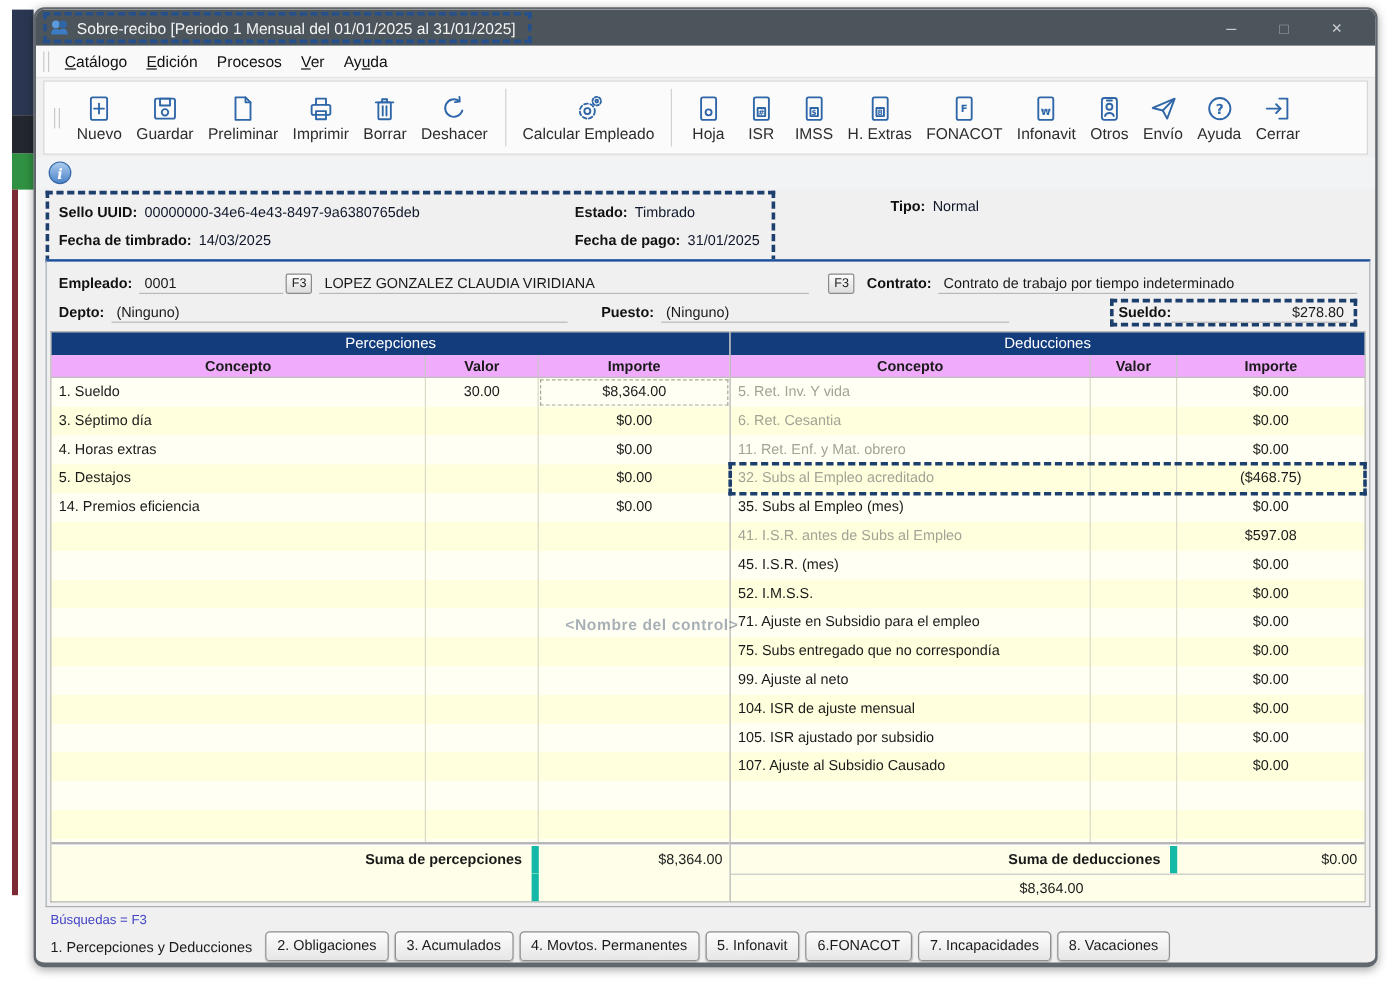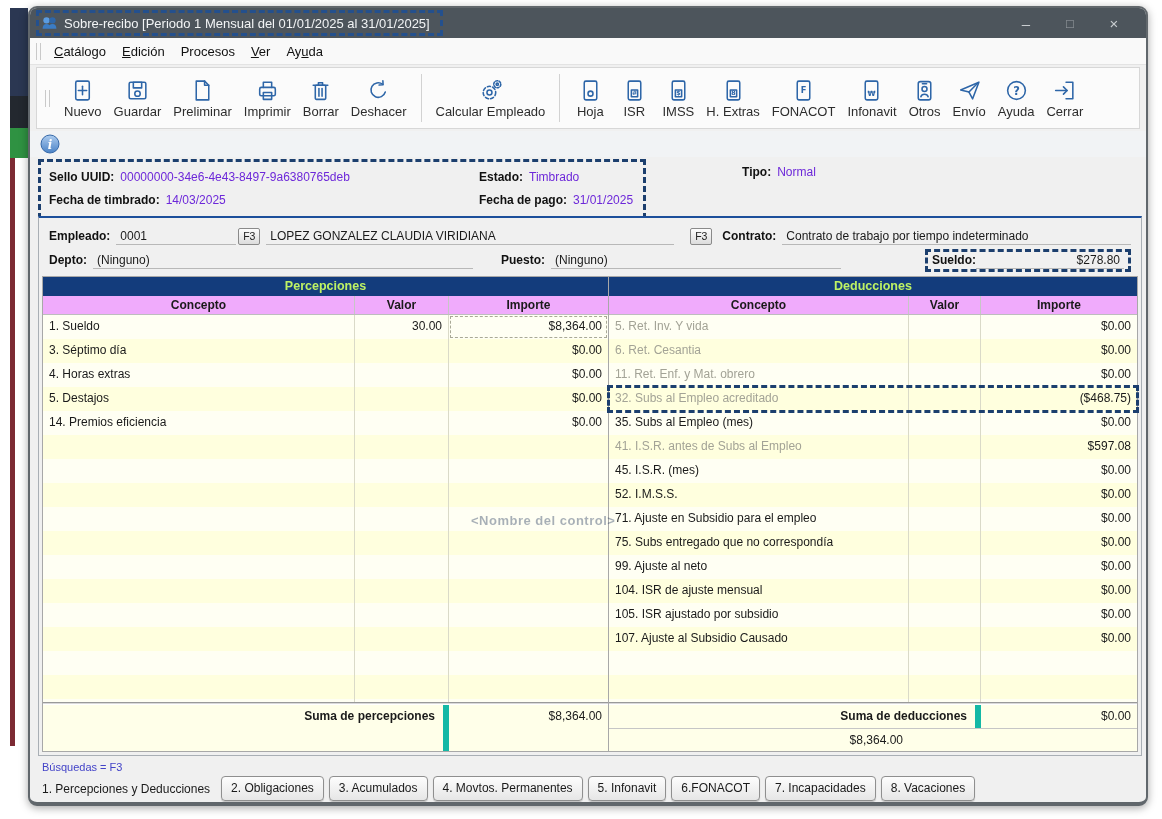--- a/index.html
+++ b/index.html
@@ -34,50 +34,50 @@
   .tsep { width:1px; height:48px; background:#d2d2d2; margin:0 8px; }
   .icon-stroke { stroke:#2e66a8; fill:none; stroke-width:1.5; stroke-linecap:round; stroke-linejoin:round; }
   .icon-txt { fill:#2e66a8; stroke:none; font-family:"DejaVu Sans", sans-serif; font-weight:bold; }
 
   .inforow { height:26px; display:flex; align-items:center; padding-left:10px; background:#f1f3f5; }
 
   .meta { display:flex; align-items:flex-start; padding:2px 0 0 8px; }
   .meta-box { border:3px dashed #1c3f6e; padding:3px 10px 5px 8px; display:grid; grid-template-columns:430px auto; grid-auto-rows:23px; align-items:center; }
   .meta-tipo { margin-left:96px; padding-top:6px; }
   .lbl { font-weight:bold; color:#111; }
-  .val { color:#6d28d9; }
+  .val { color:#0f172a; }
   .meta .lbl { margin-right:6px; }
 
   
   .panel { position:absolute; left:8px; top:208px; width:1104px; height:540px;
            background:#f0f0f0; border:1px solid #a9afb5; border-top:2px solid #1c4f9b; }
   .frow { position:absolute; left:10px; right:10px; display:flex; align-items:center; height:22px; }
   .frow.a { top:7px; }
   .frow.b { top:31px; }
   .field-line { border-bottom:1px solid #b8b8b8; padding:1px 4px; white-space:nowrap; overflow:hidden; }
   .f3btn { width:22px; height:17px; margin:0 6px 0 2px; background:linear-gradient(#fdfdfd,#dcdcdc);
            border:1px solid #8a8a8a; border-radius:2px; font-size:10.5px; display:flex; align-items:center; justify-content:center; color:#222; }
   .sueldo-box { border:3px dashed #1c3f6e; display:flex; align-items:center; padding:0 4px; margin-left:10px; width:206px; }
   .sueldo-box .field-line { flex:1; text-align:right; }
 
   
   .tables { position:absolute; left:3px; top:58px; width:1096px; height:476px; display:flex; }
   .ptable { display:flex; flex-direction:column; border:1px solid #a8a8a8; background:#fffff3; position:relative; }
   .ptable.left { width:566px; border-right-width:0; }
   .ptable.right { width:530px; }
-  .tband { height:19px; background:#133c7c; color:#bef264; font-weight:bold; font-size:12.5px; text-align:center; line-height:19px; }
+  .tband { height:19px; background:#133c7c; color:#ffffff; font-weight:normal; font-size:12.5px; text-align:center; line-height:19px; }
   .tcols { height:19px; display:grid; background:#f0abfc; border-bottom:1px solid #bdbdbd; font-weight:bold; }
   .tcols span { text-align:center; line-height:18px; border-right:1px solid #c6c6c6; }
   .tcols span:last-child { border-right:none; }
   .left .tcols, .left .trow, .left .totrow, .left .tfill { grid-template-columns:312px 94px 1fr; }
   .right .tcols, .right .trow, .right .totrow, .right .tfill { grid-template-columns:300px 72px 1fr; }
   .trow { display:grid; height:24px; }
   .trow span { padding:4px 6px 0 6px; border-right:1px solid #dadac8; white-space:nowrap; overflow:hidden; }
   .trow span:last-child { border-right:none; }
-  .trow .tv, .trow .ti { text-align:right; }
+  .trow .tv, .trow .ti { text-align:center; }
   .s0 { background:#fffff3; } .s1 { background:#ffffde; }
   .muted .tc { color:#a3a396; }
   .annotated { outline:3px dashed #1c3f6e; outline-offset:-1px; z-index:3; }
   .cell-dotted { outline:1.5px dashed #a9a996; outline-offset:-2px; }
   .tfill { display:grid; flex:1; }
   .tfill span { border-right:1px solid #dadac8; } .tfill span:last-child { border-right:none; }
   .left .tfill { background:repeating-linear-gradient(180deg,#ffffde 0 24px,#fffff3 24px 48px); }
   .right .tfill { background:repeating-linear-gradient(180deg,#fffff3 0 24px,#ffffde 24px 48px); }
   .totsep { height:3px; border-top:1px solid #9a9a9a; border-bottom:1px solid #ffffff; background:#d9d9d9; }
   .totrow { display:grid; height:23px; background:#ffffe9; }

